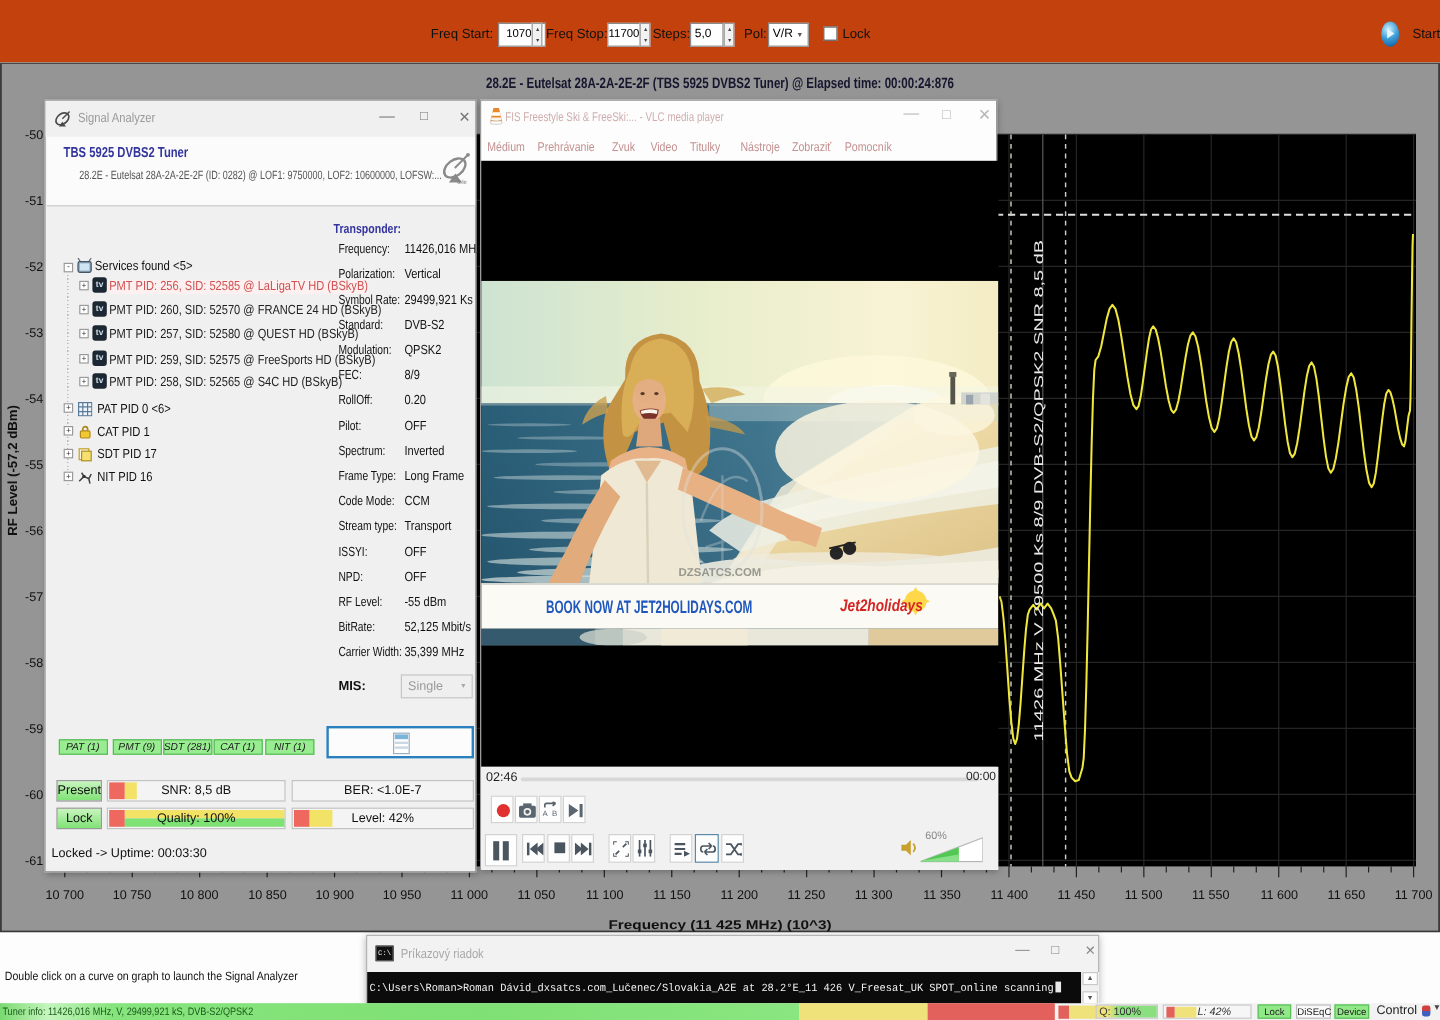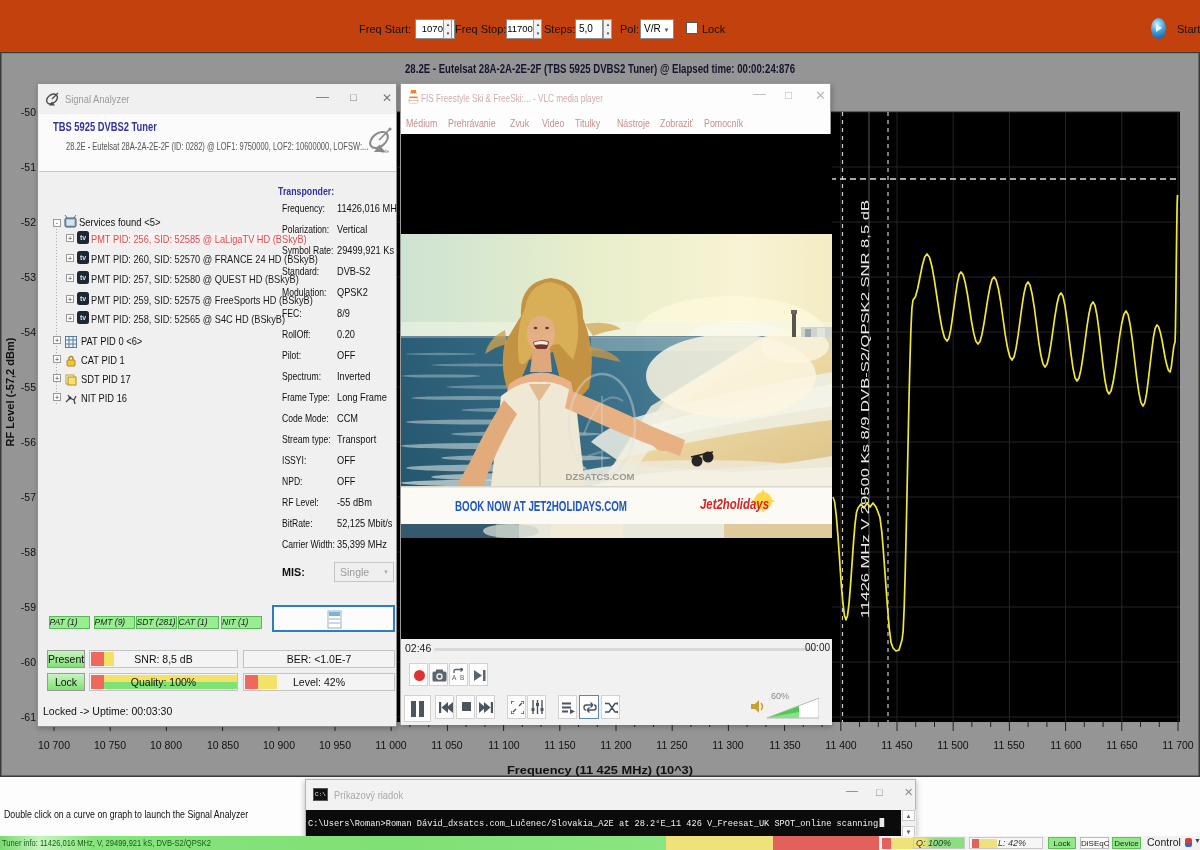--- a/index.html
+++ b/index.html
@@ -2,21 +2,21 @@
 <html><head><meta charset="utf-8">
 <style>
 *{margin:0;padding:0;box-sizing:border-box}
 html,body{width:1200px;height:850px;overflow:hidden;background:#fff}
 body{font-family:"Liberation Sans",sans-serif;position:relative}
 .abs{position:absolute}
 .win{position:absolute;background:#f0f0f0;border:1px solid #8f8f8f;box-shadow:1px 2px 5px rgba(0,0,0,.25)}
 .t11{font-size:11px;color:#111;white-space:nowrap}
 .spin{position:absolute;width:9px;height:20px;background:#f2f2f2;border:1px solid #9a9a9a;font-size:4.5px;color:#444;text-align:center;line-height:9px;letter-spacing:-1px}
 .nbox{position:absolute;height:20px;background:#fff;border:1px solid #8a8a8a;font-size:10.5px;line-height:18px}
-.grnbtn{position:absolute;height:13px;background:#98ed90;border:1px solid #57b957;font-size:8.5px;font-style:italic;color:#222;text-align:left;line-height:11px;white-space:nowrap;font-stretch:condensed}
+.grnbtn{position:absolute;height:13px;background:#98ed90;border:1px solid #57b957;font-size:8.5px;font-style:italic;color:#222;text-align:center;line-height:11px;white-space:nowrap;font-stretch:condensed}
 .bar{position:absolute;background:#f4f4f4;border:1px solid #c3c3c3}
 .vbtn{position:absolute;background:#fdfdfd;border:1px solid #d2d2d2}
 </style></head>
 <body>
 
 <div class="abs" style="left:0;top:0;width:1200px;height:52px;background:#c2410c">
  <div class="abs t11" style="left:348px;top:23px;width:63px;text-align:right">Freq Start:</div>
  <div class="nbox" style="left:415px;top:19px;width:40px;text-align:center;font-size:9.5px">10700</div>
  <div class="spin" style="left:443px;top:19px">▲<br>▼</div>
  <div class="abs t11" style="left:455px;top:23px;width:46px;text-align:right">Freq Stop:</div>
@@ -203,21 +203,21 @@
     </div>
   </div>
 <div class="abs" style="left:0;top:836px;width:1200px;height:14px;background:#f2f2f2;z-index:40">
     <div class="abs" style="left:0;top:0;width:666px;height:14px;background:linear-gradient(90deg,#79da6f 0%,#c5f5be 6%,#86e47c 14%,#7fe075 60%,#8ae680 100%)"></div>
     <div class="abs" style="left:666px;top:0;width:107px;height:14px;background:#efe27b"></div>
     <div class="abs" style="left:773px;top:0;width:106px;height:14px;background:#e2615c"></div>
     <div class="abs" style="left:882px;top:2px;width:9px;height:11px;background:#e2615c"></div>
     <div class="abs" style="left:891px;top:2px;width:23px;height:11px;background:#efe27b"></div>
     <div class="abs" style="left:2px;top:2px;font-size:9px;color:#1d5a1d;white-space:nowrap;transform:scaleX(0.84);transform-origin:0 0">Tuner info: 11426,016 MHz, V, 29499,921 kS, DVB-S2/QPSK2</div>
     <div class="abs" style="left:913px;top:1px;width:52px;height:12px;border:1px solid #c9c9c9;background:linear-gradient(90deg,#efe27b 0 18%,#8ae07e 40%)">
-      <span class="abs" style="left:2px;top:0px;font-size:9px;font-style:italic;color:#333;white-space:nowrap">Q: 100%</span>
+      <span class="abs" style="left:2px;top:0px;font-size:9px;color:#333;white-space:nowrap">Q: 100%</span>
     </div>
     <div class="abs" style="left:969px;top:1px;width:74px;height:12px;border:1px solid #c9c9c9;background:#f6f6f6">
       <div class="abs" style="left:2px;top:1px;width:7px;height:9px;background:#e2615c"></div>
       <div class="abs" style="left:9px;top:1px;width:18px;height:9px;background:#efe27b"></div>
       <span class="abs" style="left:28px;top:0px;font-size:9px;font-style:italic;color:#333">L: 42%</span>
     </div>
     <div class="abs" style="left:1048px;top:1px;width:28px;height:12px;background:#90e886;border:1px solid #5cbf5c;font-size:8px;text-align:center;line-height:11px;color:#222">Lock</div>
     <div class="abs" style="left:1080px;top:1px;width:29px;height:12px;background:#fafafa;border:1px solid #bbb;font-size:8px;text-align:center;line-height:11px;color:#222">DiSEqC</div>
     <div class="abs" style="left:1112px;top:1px;width:29px;height:12px;background:#90e886;border:1px solid #5cbf5c;font-size:8px;text-align:center;line-height:11px;color:#222">Device</div>
     <div class="abs" style="left:1147px;top:0px;font-size:10.5px;color:#222">Control</div>

